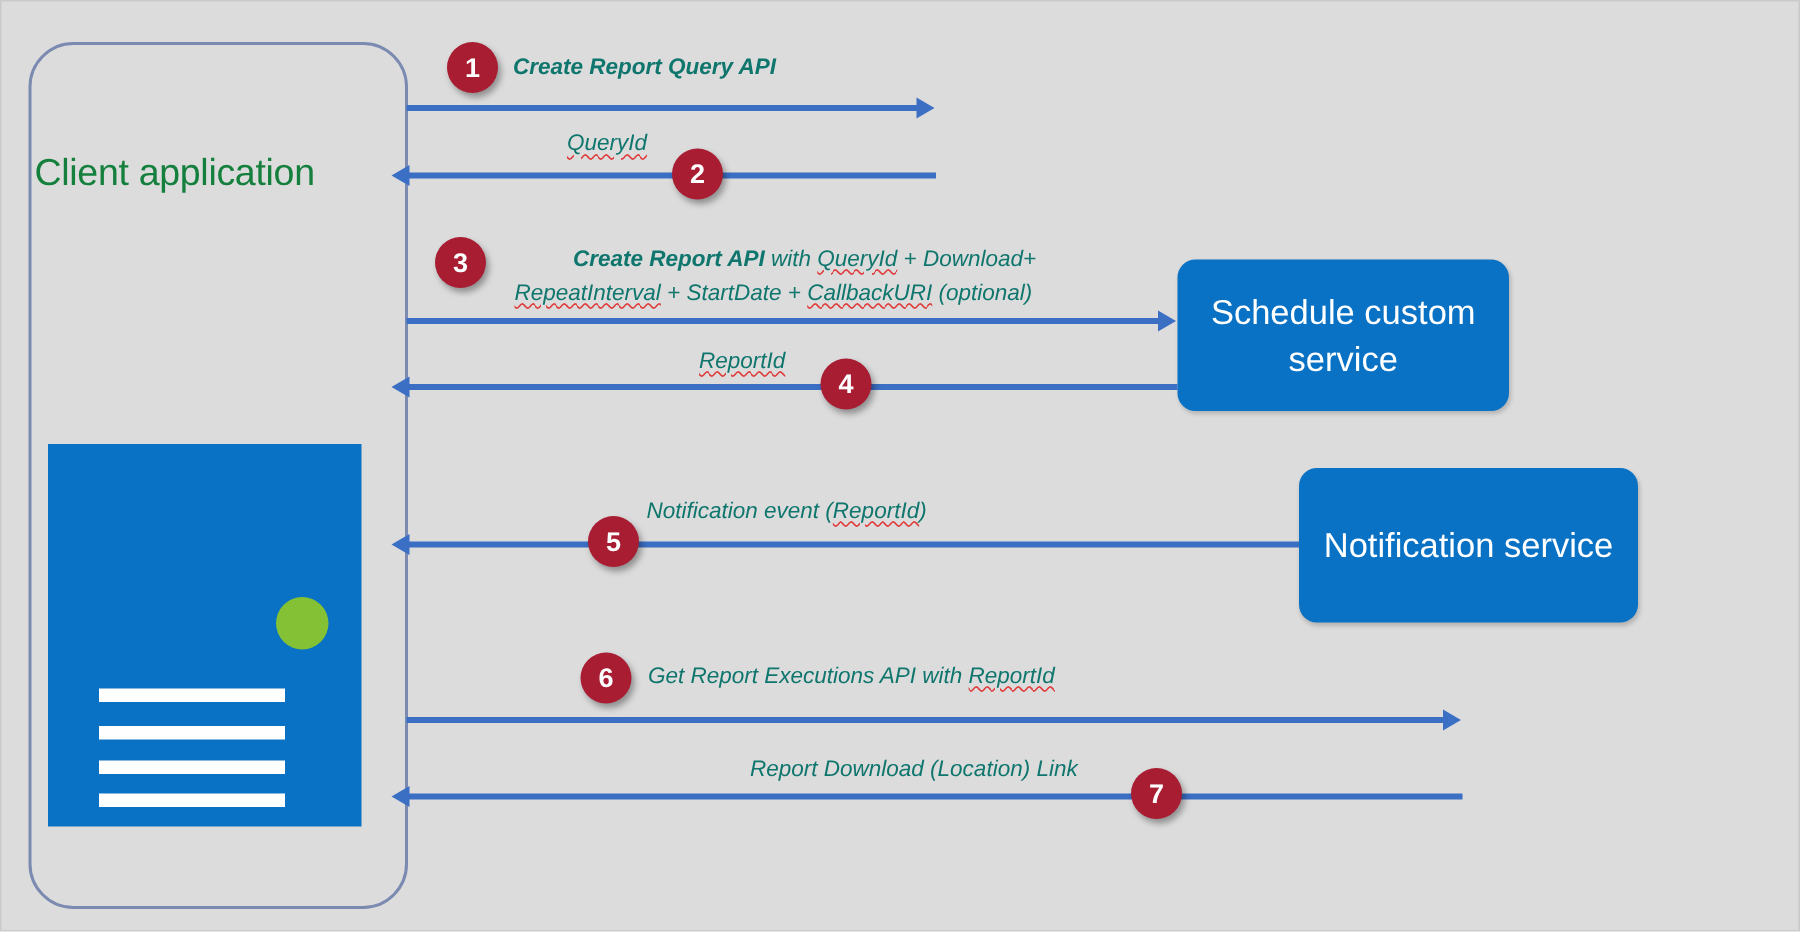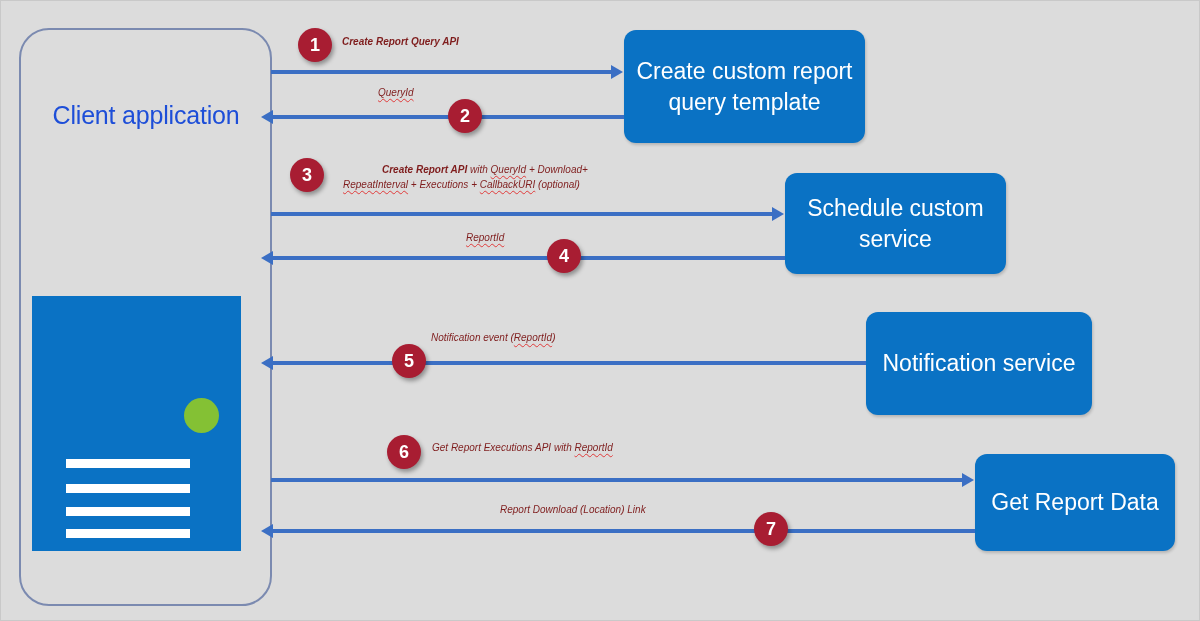--- a/index.html
+++ b/index.html
@@ -29,23 +29,23 @@
     border: 2px solid #7b8ab0;
     border-radius: 30px;
     box-sizing: border-box;
     background: transparent;
   }
   .client-title {
     position: absolute;
     left: 22px;
     top: 100px;
     width: 246px;
-    text-align: center;
+    text-align: left;
     font-size: 25px;
-    color: #1d4ed8;
+    color: #15803d;
     letter-spacing: -0.2px;
     white-space: nowrap;
   }
 
   
   .doc-card {
     position: absolute;
     left: 31px;
     top: 295px;
     width: 209px;
@@ -127,22 +127,22 @@
     display: flex;
     align-items: center;
     justify-content: center;
     box-shadow: 2px 3px 4px rgba(0,0,0,0.35);
   }
 
   
   .caption {
     position: absolute;
     font-style: italic;
-    font-size: 10px;
-    color: #7f1d1d;
+    font-size: 15px;
+    color: #0f766e;
     white-space: nowrap;
   }
   .caption.bold-lead {
     font-weight: bold;
   }
   .caption .normal {
     font-weight: normal;
   }
   .caption .sq {
     text-decoration: underline;
@@ -165,35 +165,29 @@
   <div class="client-title">Client application</div>
 
   <div class="doc-card">
     <div class="doc-dot"></div>
     <div class="doc-line l1"></div>
     <div class="doc-line l2"></div>
     <div class="doc-line l3"></div>
     <div class="doc-line l4"></div>
   </div>
 
-  <div class="svc-box" style="left:623px; top:29px; width:241px; height:113px;">
-    <span>Create custom report query template</span>
-  </div>
 
   <div class="svc-box" style="left:784px; top:172px; width:221px; height:101px;">
     <span>Schedule custom service</span>
   </div>
 
   <div class="svc-box" style="left:865px; top:311px; width:226px; height:103px;">
     <span>Notification service</span>
   </div>
 
-  <div class="svc-box" style="left:974px; top:453px; width:200px; height:97px;">
-    <span>Get Report Data</span>
-  </div>
 
   <div class="arrow right" style="left:270px; top:69px; width:341px;"></div>
 
   <div class="arrow left" style="left:271px; top:114px; width:352px;"></div>
 
   <div class="arrow right" style="left:270px; top:211px; width:502px;"></div>
 
   <div class="arrow left" style="left:271px; top:255px; width:513px;"></div>
 
   <div class="arrow left" style="left:271px; top:360px; width:594px;"></div>
@@ -205,21 +199,21 @@
   <div class="caption bold-lead" style="left:341px; top:35px;">
     <span>Create Report Query API</span>
   </div>
 
   <div class="caption" style="left:377px; top:86px;">
     <span class="sq">QueryId</span>
   </div>
 
   <div class="caption two-line" style="left:334px; top:161px; width:430px;">
     <span style="font-weight:bold;margin-left:47px;">Create Report API</span><span class="normal"> with </span><span class="normal sq">QueryId</span><span class="normal"> + Download+</span><br>
-    <span style="display:inline-block; padding-left:8px;"></span><span class="normal sq">RepeatInterval</span><span class="normal"> + Executions + </span><span class="normal sq">CallbackURI</span><span class="normal">  (optional)</span>
+    <span style="display:inline-block; padding-left:8px;"></span><span class="normal sq">RepeatInterval</span><span class="normal"> + StartDate + </span><span class="normal sq">CallbackURI</span><span class="normal">  (optional)</span>
   </div>
 
   <div class="caption" style="left:465px; top:231px;">
     <span class="sq">ReportId</span>
   </div>
 
   <div class="caption" style="left:430px; top:331px;">
     <span>Notification event (</span><span class="sq">ReportId</span><span>)</span>
   </div>
 

